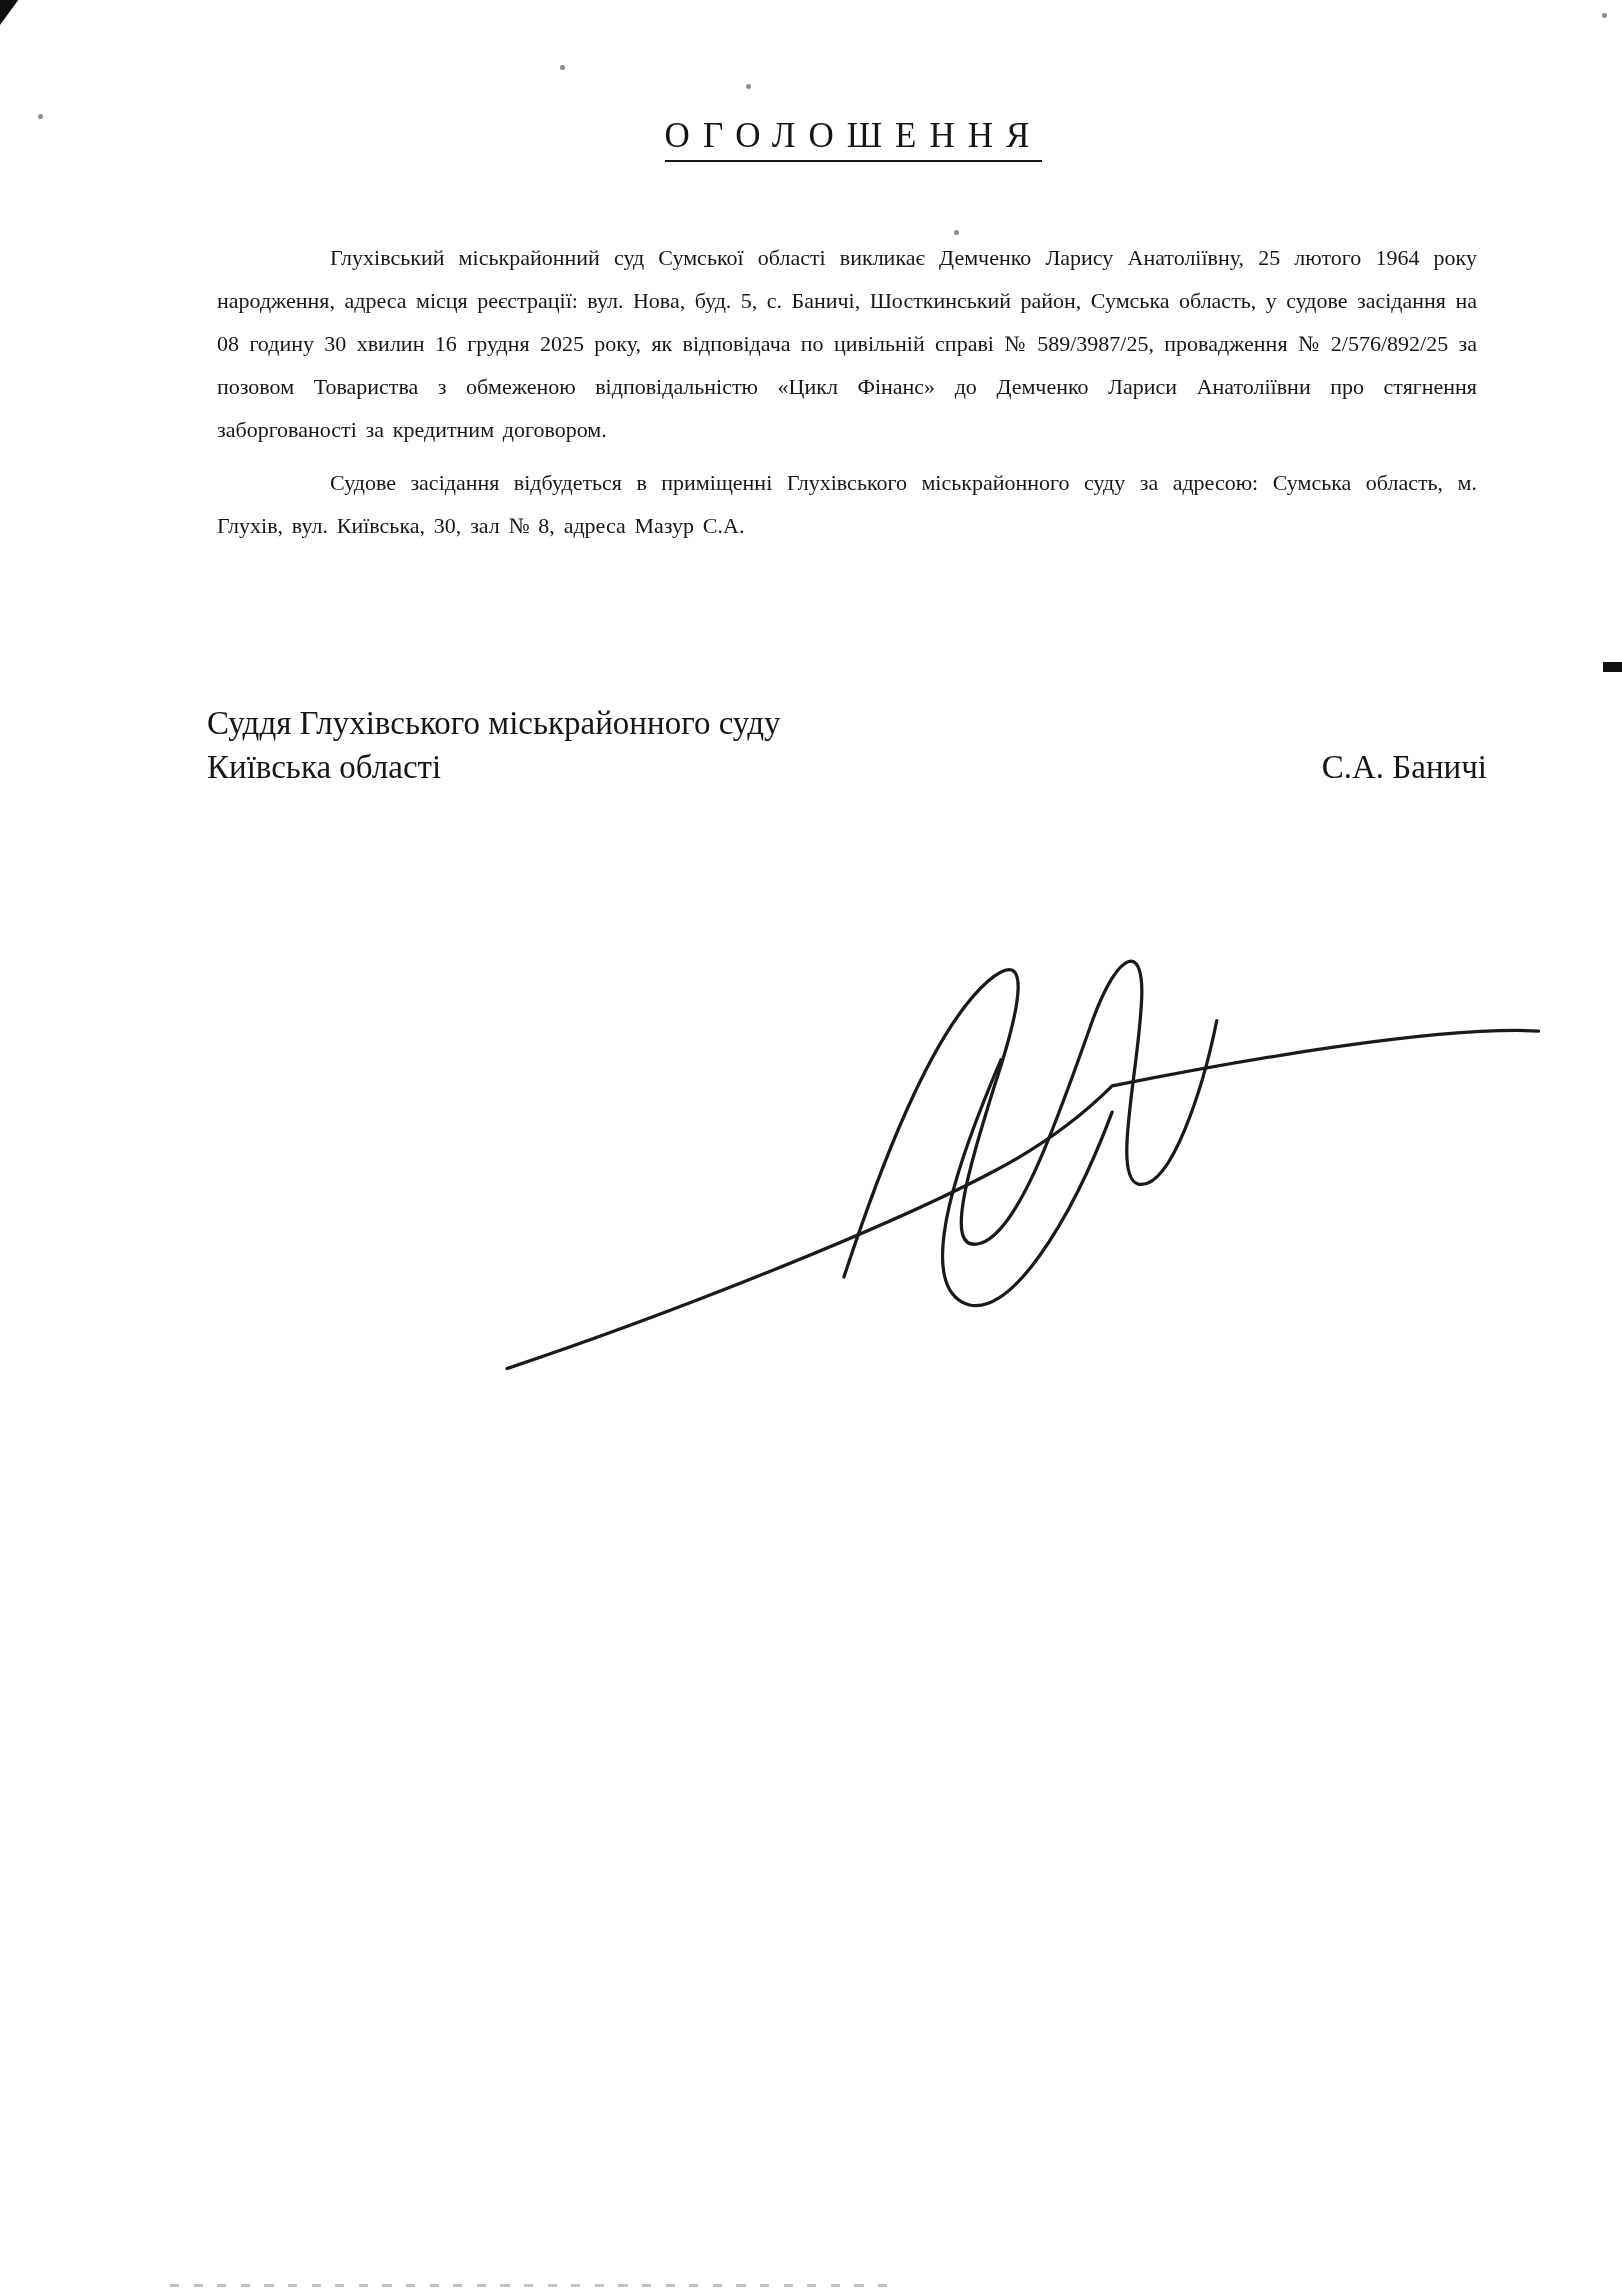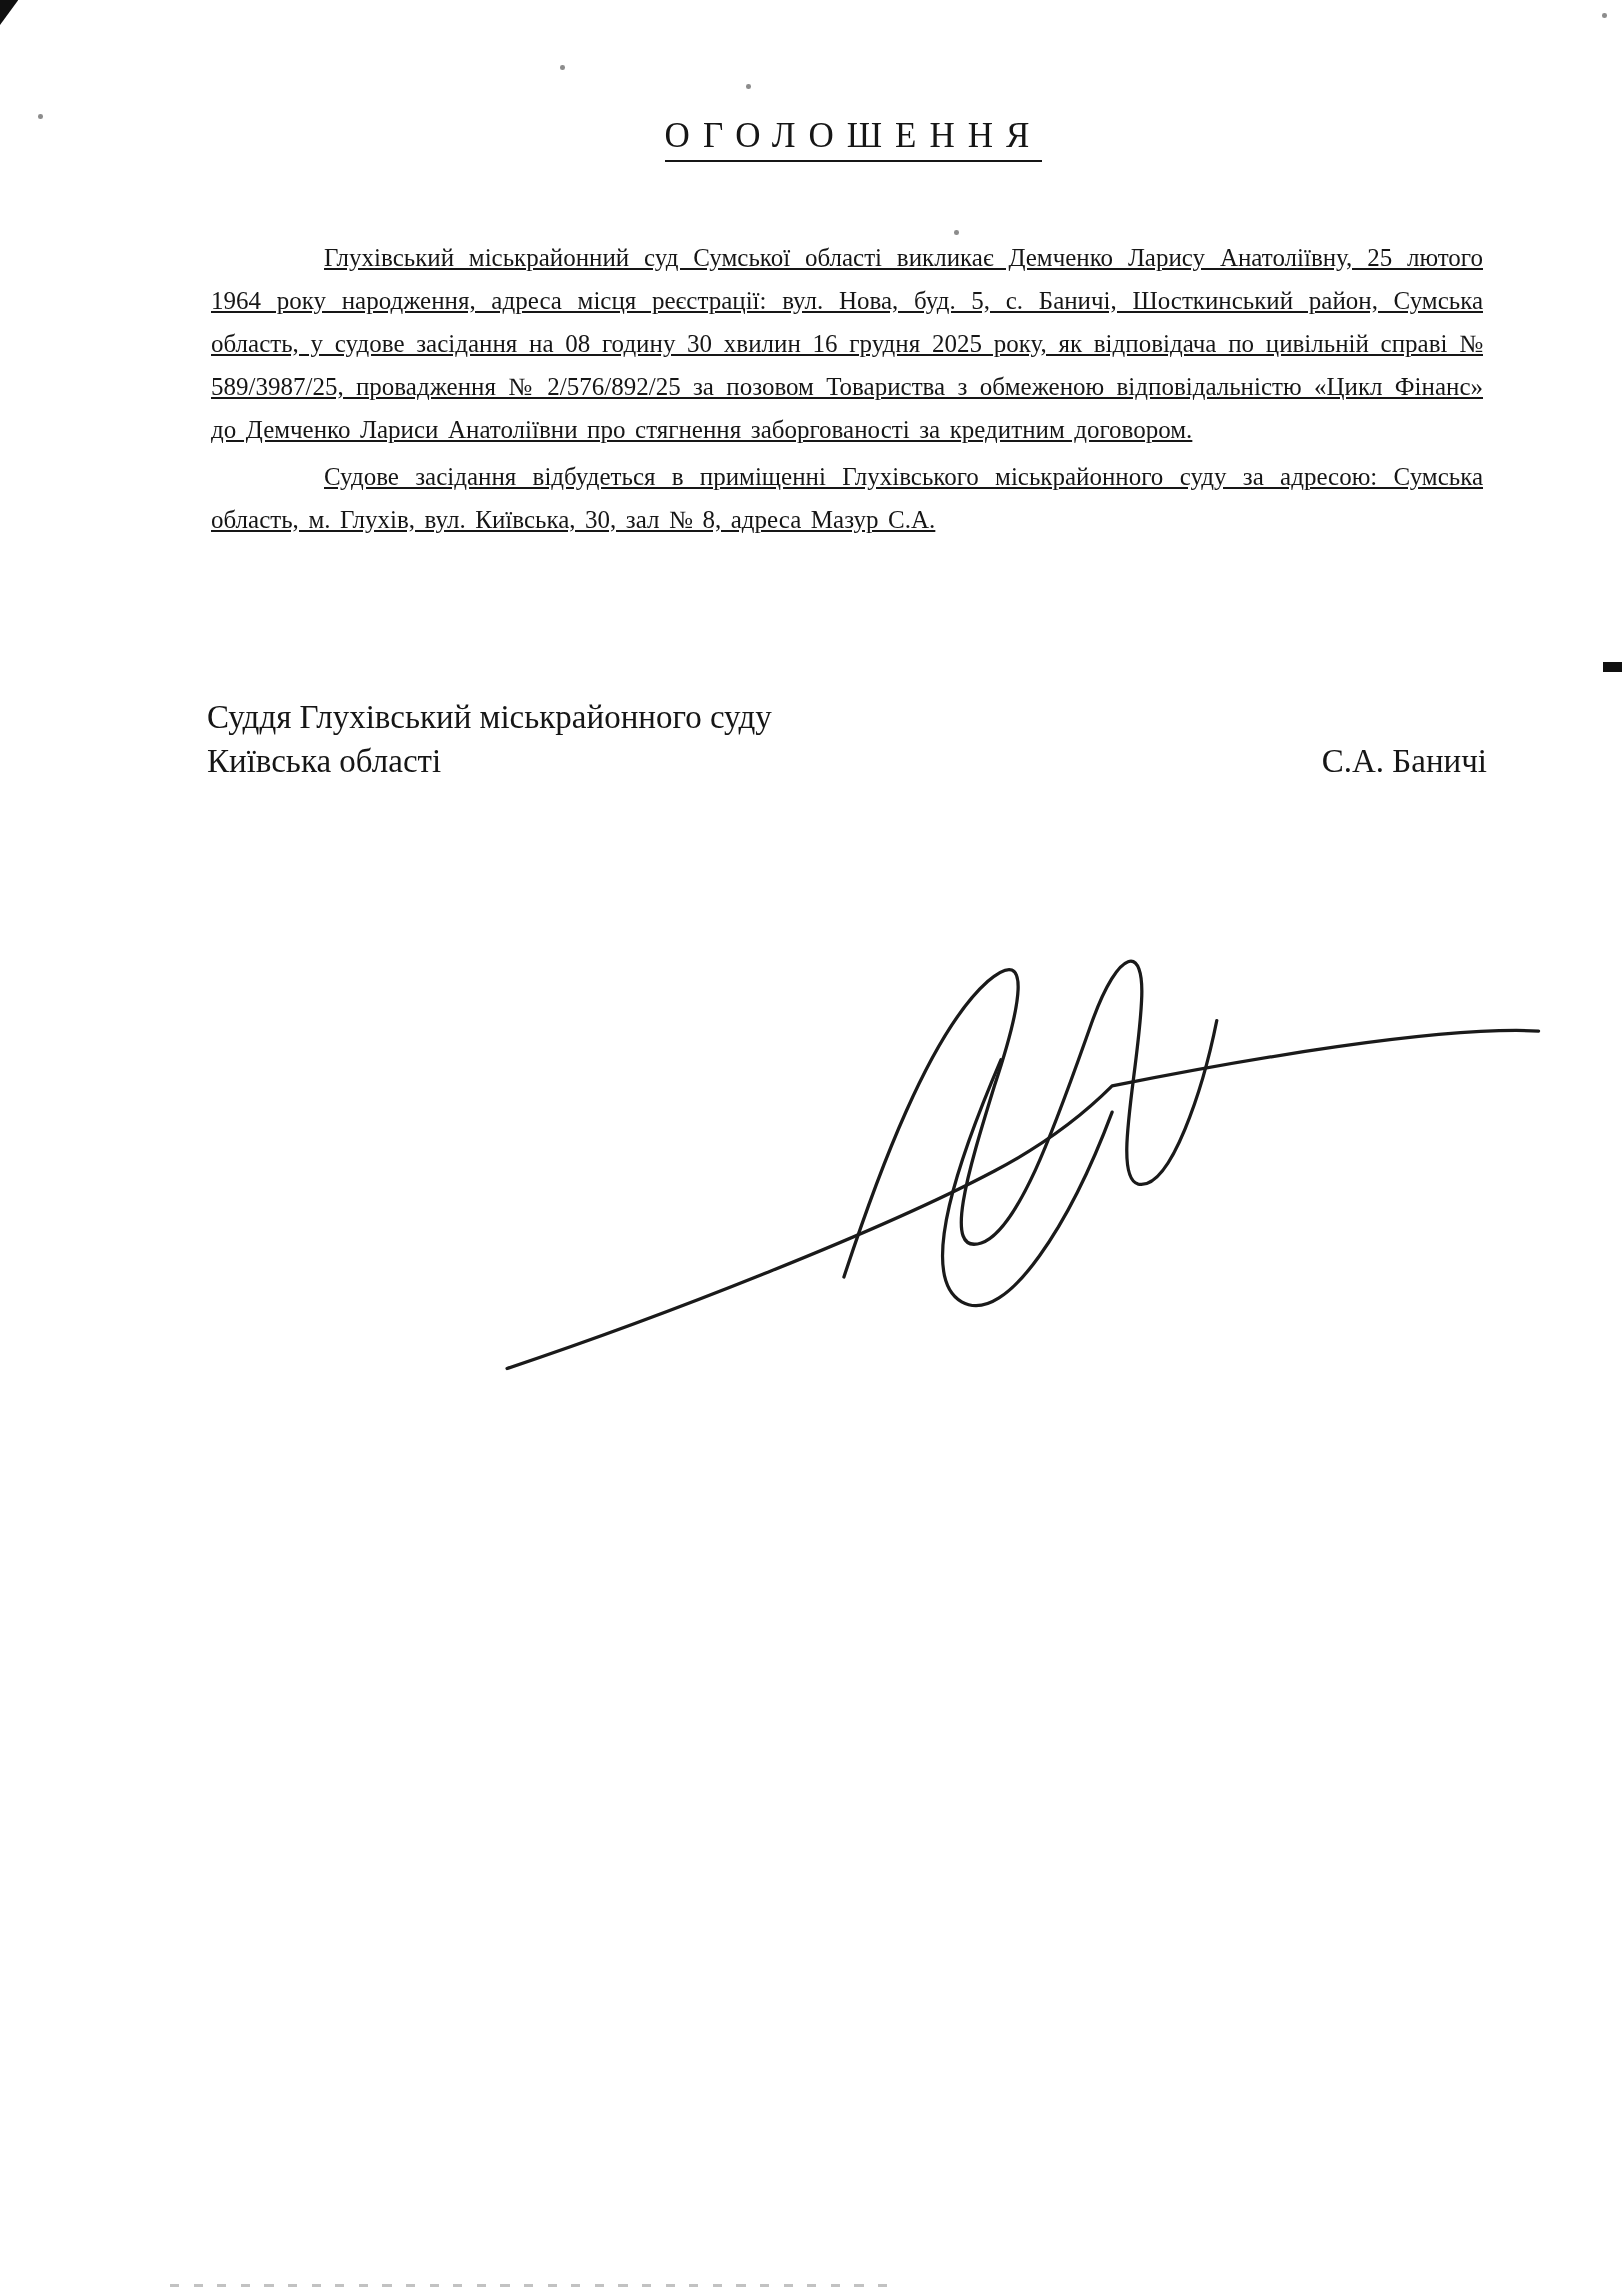--- a/index.html
+++ b/index.html
@@ -29,27 +29,26 @@
     letter-spacing: 13px;
     padding-left: 13px; 
     margin-bottom: 74px;
   }
   .doc-title .title-text {
     display: inline-block;
     border-bottom: 2px solid #161616;
     padding-bottom: 3.9px;
   }
   .body-text p {
-    margin: 4px;
-    font-size: 25px;
+    margin: 10px;
+    font-size: 22px;
     line-height: 43px;
     text-align: justify;
     text-indent: 113px;
     word-spacing: 3.3px;
-    text-decoration: underline;
   }
   .signoff {
     margin-top: 154px;
     display: flex;
     justify-content: space-between;
     align-items: flex-end;
     font-size: 33px;
     line-height: 44px;
   }
   .signoff-left div {
@@ -104,21 +103,21 @@
       <span class="title-text">ОГОЛОШЕННЯ</span>
     </div>
 
     <div class="body-text">
       <p>Глухівський міськрайонний суд Сумської області викликає Демченко Ларису Анатоліївну, 25 лютого 1964 року народження, адреса місця реєстрації: вул. Нова, буд. 5, с. Баничі, Шосткинський район, Сумська область, у судове засідання на 08 годину 30 хвилин 16 грудня 2025 року, як відповідача по цивільній справі № 589/3987/25, провадження № 2/576/892/25 за позовом Товариства з обмеженою відповідальністю «Цикл Фінанс» до Демченко Лариси Анатоліївни про стягнення заборгованості за кредитним договором.</p>
       <p>Судове засідання відбудеться в приміщенні Глухівського міськрайонного суду за адресою: Сумська область, м. Глухів, вул. Київська, 30, зал № 8, адреса Мазур С.А.</p>
     </div>
 
     <div class="signoff">
       <div class="signoff-left">
-        <div>Суддя  Глухівський міськрайонного суду</div>
+        <div>Суддя  Глухівського міськрайонного суду</div>
         <div>Київська області</div>
       </div>
       <div class="signoff-name">С.А. Баничі</div>
     </div>
 
   </div>
 
   <svg class="signature-svg" viewBox="0 0 1700 700" xmlns="http://www.w3.org/2000/svg">
     <g fill="none" stroke="#1a1a1a" stroke-width="5" stroke-linecap="round">
 

